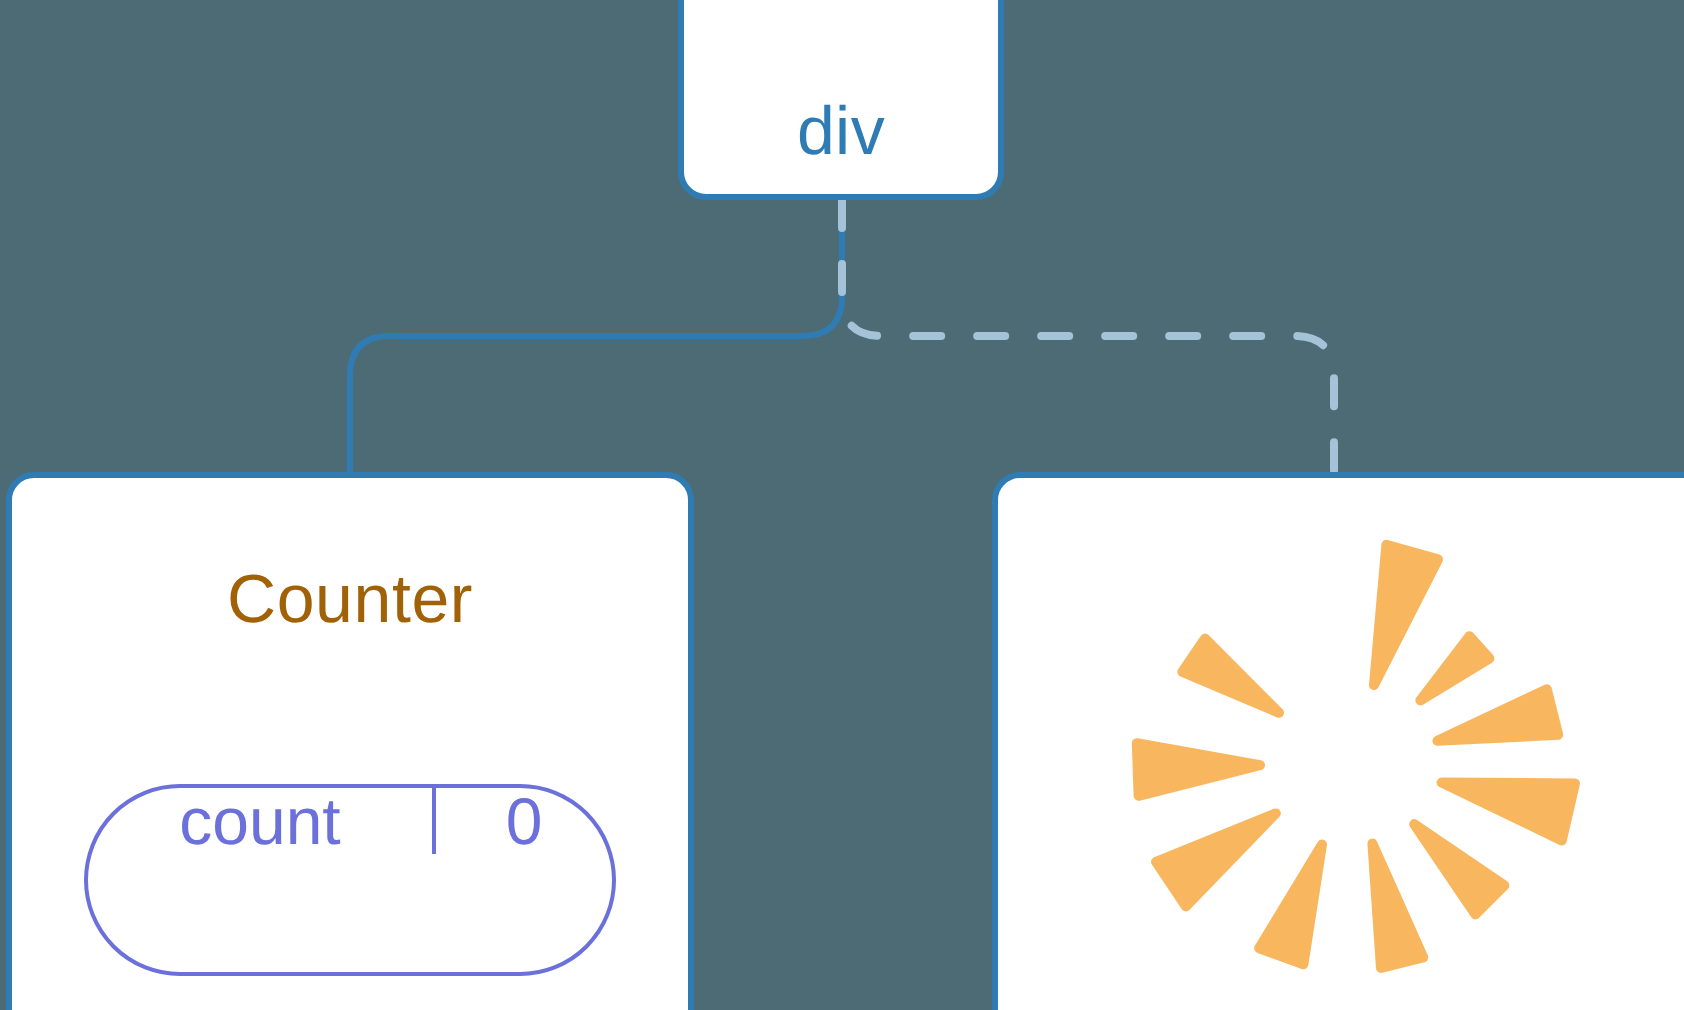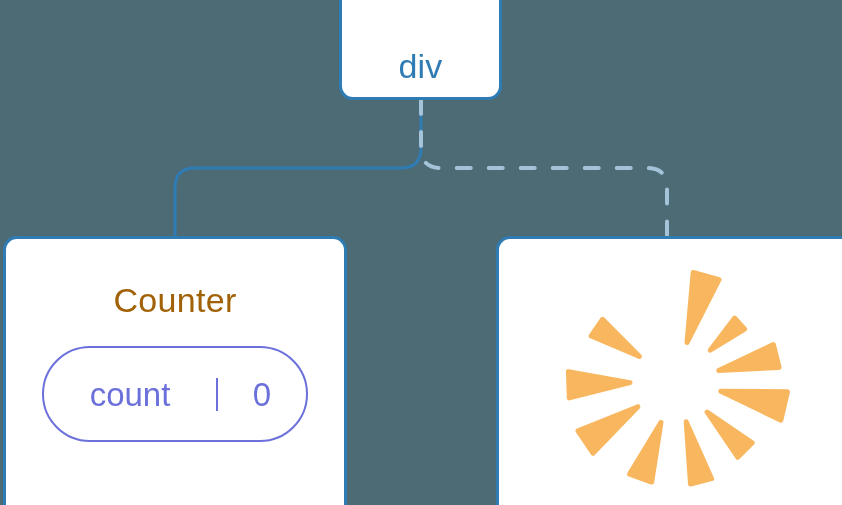--- a/index.html
+++ b/index.html
@@ -75,27 +75,28 @@
     color: #a16207;
     font-size: 34px;
     line-height: 1;
     letter-spacing: 0.3px;
     margin-bottom: 29px;
   }
 
   
   .state-pill {
     display: flex;
-    align-items: center;
+    align-items: flex-start;
     border: 2px solid #6b70db;
     border-radius: 999px;
     height: 96px;
     width: 266px;
     overflow: hidden;
     background: #ffffff;
+    margin-top: 46px;
   }
 
   .pill-key,
   .pill-val {
     display: flex;
     align-items: center;
     justify-content: center;
     color: #6b70db;
     font-size: 33px;
     line-height: 1;

